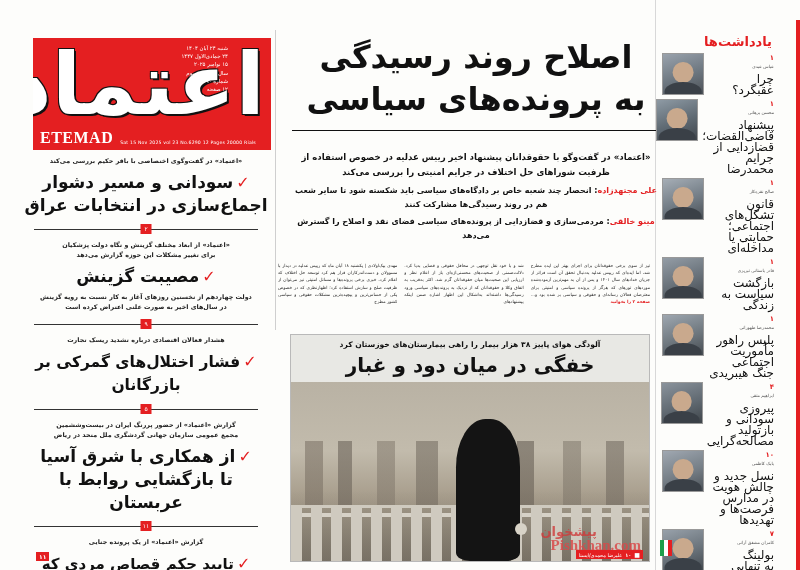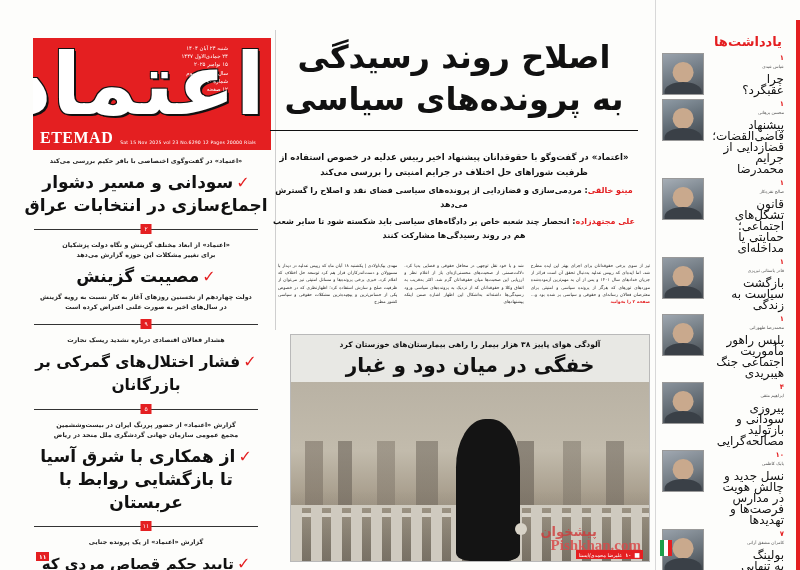--- a/index.html
+++ b/index.html
@@ -34,21 +34,21 @@
                margin-top:5px; margin-bottom:4px; }
   .lead-head .chk { color:#e41f21; font-size:16px; font-weight:bold; margin-left:3px; }
   .sep { position:relative; height:11px; margin:7px 14px 5px 14px; }
   .sep:before { content:""; position:absolute; left:0; right:0; top:5px; height:1px;
                 background:#333; }
   .sep .pg { position:absolute; left:50%; top:0; transform:translateX(-50%);
              background:#e41f21; color:#fff; font-size:6px; line-height:10px;
              min-width:11px; height:10px; padding:0 2px; text-align:center; }
 
   
-  .center { position:absolute; left:268px; top:36px; width:372px; direction:rtl;
+  .center { position:absolute; left:290px; top:36px; width:372px; direction:rtl;
             text-align:center; }
   .main-head { font-size:32px; line-height:42px; font-weight:bold; color:#111;
                letter-spacing:-0.5px; }
   .rule-under { margin:10px 2px 0 2px; height:1px; background:#111; }
   .deck { font-size:8.6px; line-height:15px; color:#111; font-weight:bold;
           margin-top:19px; padding:0 4px; }
   .quote-line { font-size:8px; line-height:13.5px; color:#111; margin-top:4px;
                 font-weight:bold; }
   .quote-name { color:#e41f21; font-weight:bold; }
 
@@ -97,21 +97,21 @@
   .wm2 { position:absolute; right:52px; bottom:24px; color:#cf3b3b; font-size:13px;
          opacity:.8; direction:rtl; font-weight:bold; }
   .credit { position:absolute; right:6px; bottom:4px; display:flex; align-items:center;
             direction:rtl; background:#e41f21; color:#fff; padding:1px 3px; gap:3px; }
   .credit .cam { font-size:6px; }
   .credit .pg2 { font-size:5px; font-weight:bold; }
   .credit .nm { font-size:5px; }
 
   
   .side { position:absolute; left:662px; top:20px; width:138px; height:550px;
-          direction:rtl; border-right:4px solid #e41f21; padding-right:12px; }
+          direction:rtl; border-right:4px solid #e41f21; padding-right:22px; }
   .side-title { color:#e41f21; font-size:13px; font-weight:bold; text-align:right;
                 padding:14px 2px 4px 0; }
   .note { display:flex; flex-direction:row; align-items:flex-start; gap:4px;
           margin-bottom:3px; }
   .note-txt { flex:1; text-align:right; padding-top:1px; }
   .note-pg { color:#e41f21; font-size:7px; font-weight:bold; line-height:8px; }
   .note-author { color:#555; font-size:4.4px; line-height:7px; margin-top:1px; }
   .note-title { color:#111; font-size:12px; line-height:11px; font-weight:normal;
                 margin-top:4px; }
   .avatar { width:42px; height:42px; flex:0 0 42px; border:1px solid #999;
@@ -216,26 +216,26 @@
   </div>
 
   <span class="corner-pg">۱۱</span>
 
   <div class="center">
     <div class="main-head">اصلاح روند رسیدگی</div>
     <div class="main-head">به پرونده‌های سیاسی</div>
     <div class="rule-under"></div>
     <div class="deck">«اعتماد» در گفت‌وگو با حقوقدانان پیشنهاد اخیر رییس عدلیه در خصوص استفاده از ظرفیت شوراهای حل اختلاف در جرایم امنیتی را بررسی می‌کند</div>
     <div class="quote-line">
+      <span class="quote-name">علی مجتهدزاده</span>:
+      <span>انحصار چند شعبه خاص بر دادگاه‌های سیاسی باید شکسته شود تا سایر شعب هم در روند رسیدگی‌ها مشارکت کنند</span>
+    </div>
+    <div class="quote-line">
       <span class="quote-name">مینو خالقی</span>:
       <span>مردمی‌سازی و قضازدایی از پرونده‌های سیاسی فضای نقد و اصلاح را گسترش می‌دهد</span>
-    </div>
-    <div class="quote-line">
-      <span class="quote-name">علی مجتهدزاده</span>:
-      <span>انحصار چند شعبه خاص بر دادگاه‌های سیاسی باید شکسته شود تا سایر شعب هم در روند رسیدگی‌ها مشارکت کنند</span>
     </div>
   </div>
 
   <div class="cols">
     <div class="col"><span>مهدی بیک‌اولادی | یکشنبه ۱۸ آبان ماه که رییس عدلیه در دیدار با مسوولان و دست‌اندرکاران قرار هم کرد توسعه حل اختلاف که اعلام کرد، خبری برخی پرونده‌ها و مسائل امنیتی نیز می‌توان از ظرفیت صلح و سازش استفاده کرد؛ اظهارنظری که در خصوص یکی از حساس‌ترین و پیچیده‌ترین مشکلات حقوقی و سیاسی کشور مطرح</span></div>
     <div class="col"><span>شد و با خود نقل توجهی در محافل حقوقی و قضایی به‌پا کرد. دلالت‌ضمنی از صحبت‌های محسنی‌اژه‌ای باز از اعلام نظر و ارزیابی این صحبت‌ها میان حقوقدانان گرم شد. اکثر به‌قریب به اتفاق وکلا و حقوقدانان که از نزدیک به پرونده‌های سیاسی ورود رسیدگی‌ها داشته‌اند به‌اشکال این اظهار اشاره ضمن اینکه پیشنهادهای</span></div>
     <div class="col"><span>تیز از سوی برخی حقوقدانان برای اجرای بهتر این ایده مطرح شد، اما ایده‌ای که رییس عدلیه به‌دنبال تحقق آن است فراتر از جریان خدادهای سال ۱۴۰۱ و پس از آن به مهم‌ترین آزموده‌شده موردهای تورهای که هرگز از پرونده سیاسی و امنیتی برای معترضان فعالان رسانه‌ای و حقوقی و سیاسی بر شده بود و…</span> <span class="more">صفحه ۲ را بخوانید</span></div>
   </div>
 
   <div class="photo-wrap">

